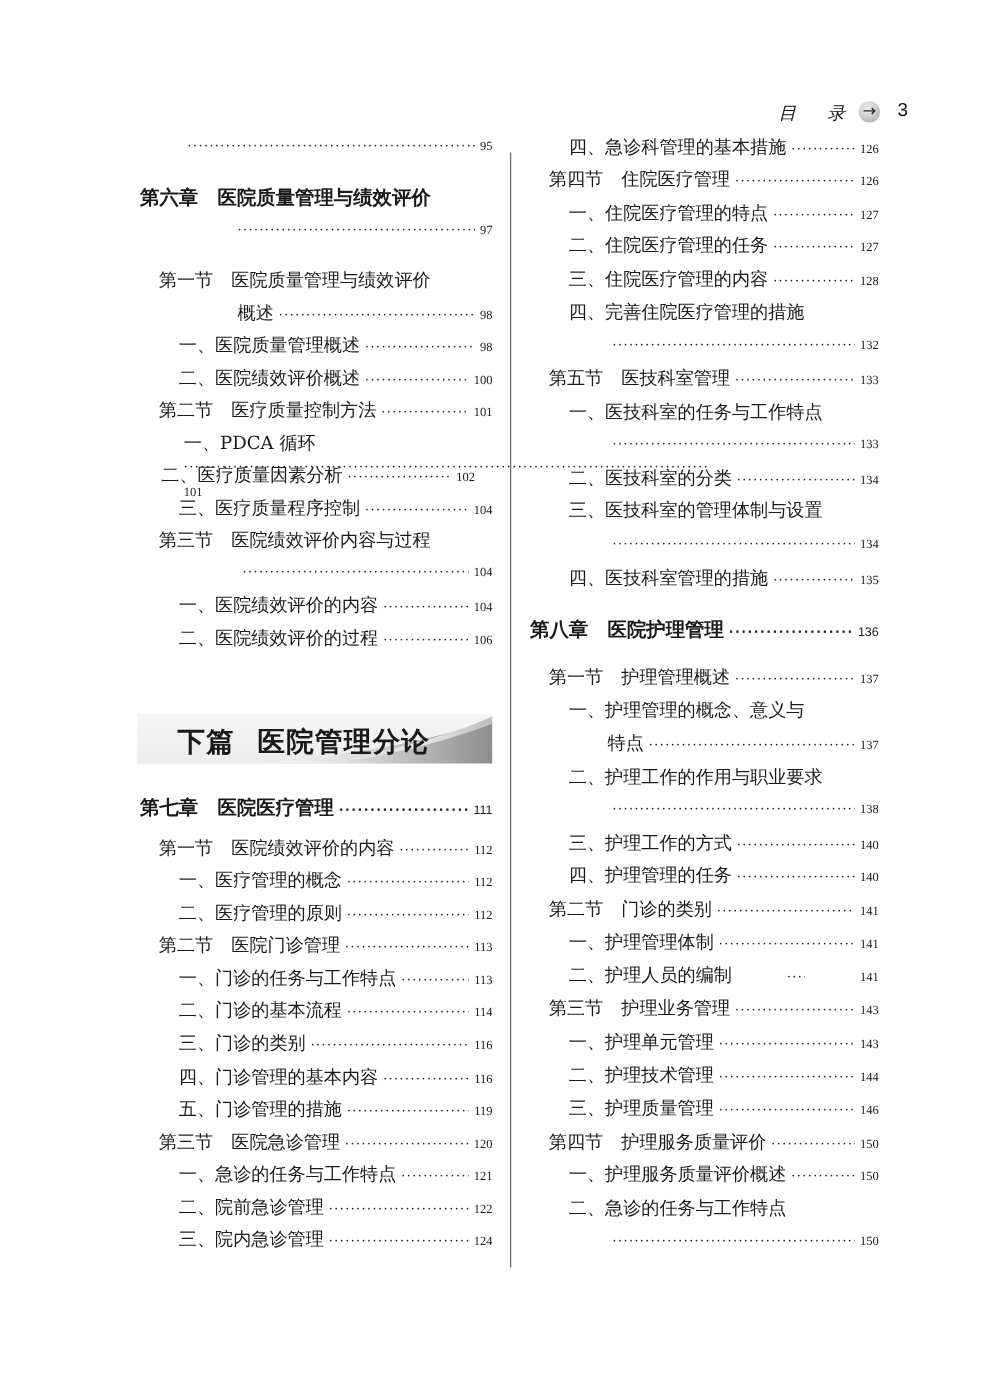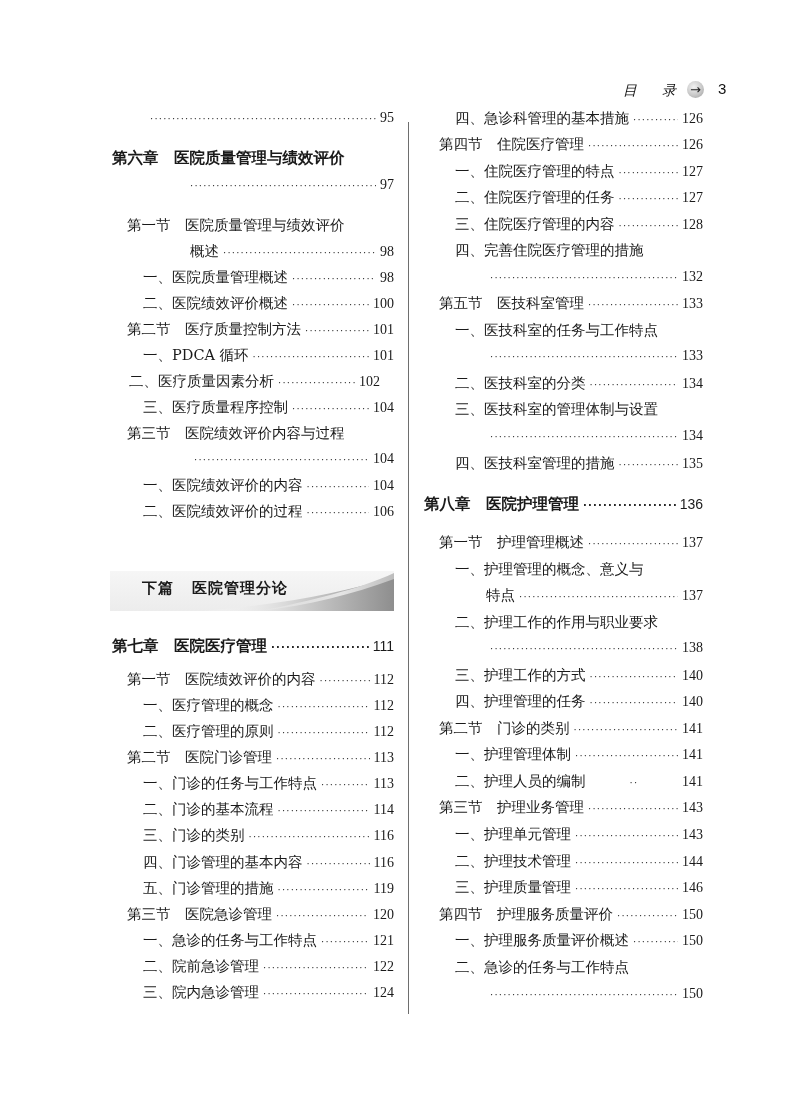--- a/index.html
+++ b/index.html
@@ -36,34 +36,34 @@
     display: flex; align-items: baseline;
   }
   .entry .label { flex: 0 0 auto; }
   .entry .dots {
     flex: 1 1 auto; overflow: hidden; margin: 0 4px; letter-spacing: 1.2px; color: #222;
     font-size: 10px; white-space: nowrap;
   }
   .entry .dots::before {
     content: "································································································";
   }
-  .entry .page { flex: 0 0 auto; font-family: "Liberation Serif", serif; font-size: 14px; text-align: right; }
+  .entry .page { flex: 0 0 auto; font-family: "Liberation Serif", serif; font-size: 10px; text-align: right; }
 
   .chapter {
     font-family: "DejaVu Sans", "Liberation Sans", sans-serif; font-weight: bold; font-size: 15.5px;
   }
   .chapter .page { font-weight: normal; font-family: Liberation Sans, sans-serif; }
 
   .part-banner {
     position: absolute; left: 110px; top: 571px; width: 284px; height: 40px;
     background: linear-gradient(180deg, #f6f6f6 0%, #ececec 100%); overflow: hidden;
   }
   .part-banner svg { position: absolute; left: 0; top: 0; }
   .part-banner .part-text {
-    position: absolute; left: 32px; top: 8px; font-size: 15px; font-weight: bold;
+    position: absolute; left: 32px; top: 8px; font-size: 22px; font-weight: bold;
     font-family: "DejaVu Serif", "Liberation Serif", serif; color: #1a1a1a; letter-spacing: 1px;
   }
   .part-banner .part-text .gap { display: inline-block; width: 18px; }
 </style>
 </head>
 <body>
 
 <div class="header">
   <span class="title-a">目</span>
   <span class="title-b">录</span>
@@ -124,21 +124,21 @@
     <div class="entry" style="left: 143px; top: 293px; width: 251px;">
       <span class="label">二、医院绩效评价概述</span>
       <span class="dots"></span>
       <span class="page">100</span>
     </div>
     <div class="entry" style="left: 127px; top: 319px; width: 267px;">
       <span class="label">第二节　医疗质量控制方法</span>
       <span class="dots"></span>
       <span class="page">101</span>
     </div>
-    <div class="entry" style="left: 143px; top: 345px; width: 251px;">
+    <div class="entry" style="left: 143px; top: 345px; width: 251px; flex-direction: column;">
       <span class="label">一、PDCA 循环</span>
       <span class="dots"></span>
       <span class="page">101</span>
     </div>
     <div class="entry" style="left: 129px; top: 371px; width: 251px;">
       <span class="label">二、医疗质量因素分析</span>
       <span class="dots"></span>
       <span class="page">102</span>
     </div>
     <div class="entry" style="left: 143px; top: 397px; width: 251px;">

